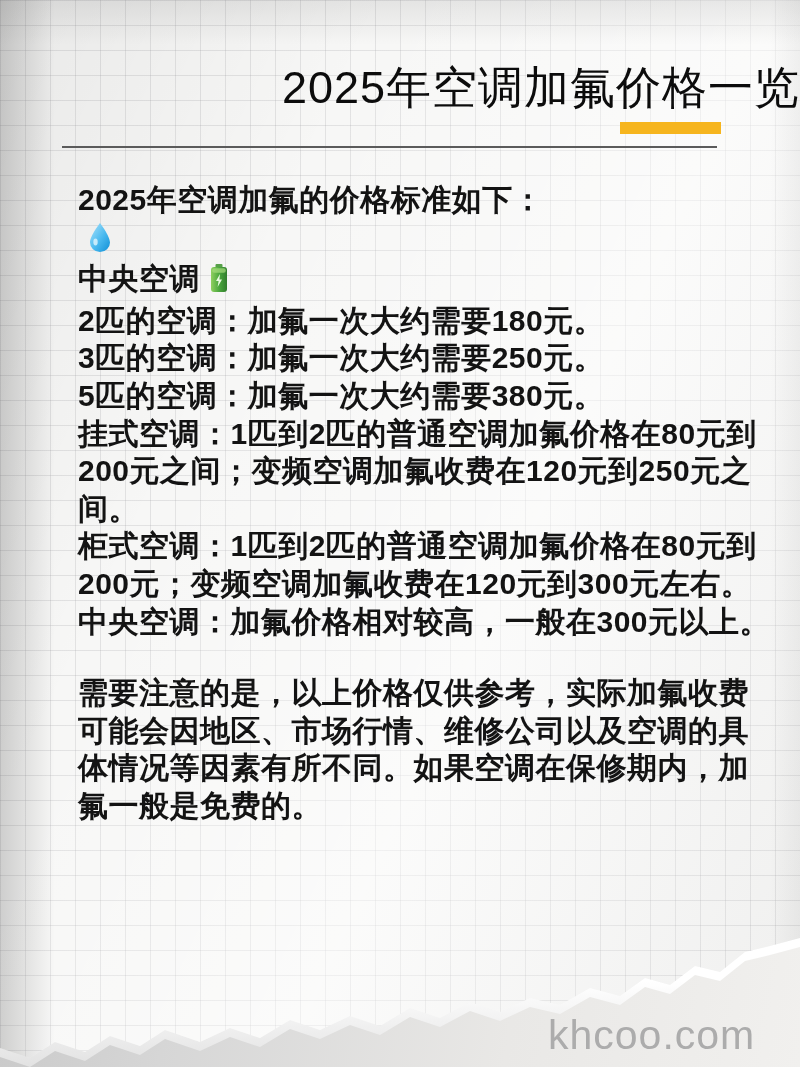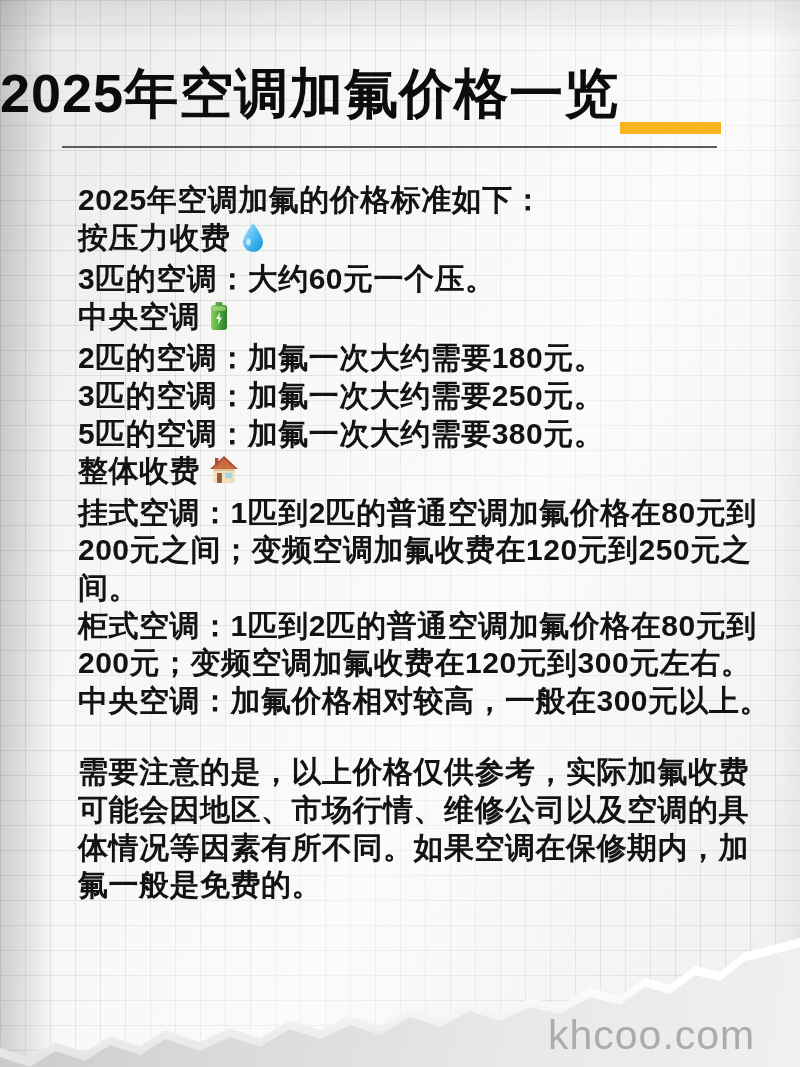--- a/index.html
+++ b/index.html
@@ -41,23 +41,23 @@
     clip-path: polygon(0 0, 800px 0, 800px 938px, 770px 946px, 745px 952px, 720px 972px,
       695px 966px, 670px 985px, 645px 978px, 620px 996px, 590px 988px, 560px 1005px,
       530px 998px, 500px 1012px, 470px 1002px, 440px 1018px, 410px 1008px, 380px 1026px,
       350px 1016px, 320px 1030px, 290px 1020px, 260px 1038px, 230px 1028px, 200px 1042px,
       165px 1030px, 140px 1046px, 110px 1036px, 85px 1052px, 55px 1042px, 30px 1058px, 0 1048px);
     z-index: 3;
   }
   .title {
     position: absolute;
     left: 0; right: 0; top: 58px;
-    text-align: left;
-    font-size: 54px;
-    font-weight: 700;
+    text-align: right;
+    font-size: 45px;
+    font-weight: 400;
     letter-spacing: 1px;
     color: #0c0c0c;
     z-index: 2;
   }
   .title-underline {
     position: absolute;
     left: 620px; top: 122px;
     width: 101px; height: 12px;
     background: #f6b51e;
     z-index: 1;
@@ -104,61 +104,51 @@
   <div class="paper">
 
     <div class="title-underline" style="background: rgb(246, 181, 30);"></div>
     <h1 class="title">2025年空调加氟价格一览</h1>
     <div class="title-divider"></div>
 
     <div class="body">
 
       <p class="line">2025年空调加氟的价格标准如下：</p>
 
-      <p class="line heading"><span>按压力收费</span><span class="icon"><svg width="26" height="30" viewBox="0 0 26 30">
+      <p class="line heading"><span class="icon"><svg width="26" height="30" viewBox="0 0 26 30">
               <defs>
                 <linearGradient id="dropg" x1="0" y1="0" x2="1" y2="1">
                   <stop offset="0" stop-color="#aee4fb"></stop>
                   <stop offset="0.55" stop-color="#49b9ef"></stop>
                   <stop offset="1" stop-color="#0f8fd6"></stop>
                 </linearGradient>
               </defs>
               <path d="M13 1 C13 1 3 14 3 20.5 A10 9.5 0 0 0 23 20.5 C23 14 13 1 13 1 Z" fill="url(#dropg)"></path>
               <ellipse cx="8.5" cy="20" rx="2.2" ry="3.4" fill="#d9f2fd" opacity="0.85"></ellipse>
             </svg></span></p>
 
-      <p class="line">3匹的空调：大约60元一个压。</p>
 
       <p class="line heading"><span>中央空调</span><span class="icon"><svg width="20" height="30" viewBox="0 0 20 30">
               <defs>
                 <linearGradient id="batg" x1="0" y1="0" x2="1" y2="0">
                   <stop offset="0" stop-color="#8fd060"></stop>
                   <stop offset="0.5" stop-color="#4ca83e"></stop>
                   <stop offset="1" stop-color="#2f7d2c"></stop>
                 </linearGradient>
               </defs>
               <rect x="6.5" y="1" width="7" height="4" rx="1" fill="#57a049"></rect>
               <rect x="2" y="4" width="16" height="25" rx="3" fill="url(#batg)"></rect>
               <rect x="3.2" y="5.2" width="13.6" height="4.5" rx="2" fill="#a7dd7d" opacity="0.7"></rect>
               <polygon points="11,11 7,18 9.6,18 8.6,24 13,16.5 10.4,16.5" fill="#eafbe0"></polygon>
             </svg></span></p>
 
       <p class="line">2匹的空调：加氟一次大约需要180元。</p>
       <p class="line">3匹的空调：加氟一次大约需要250元。</p>
       <p class="line">5匹的空调：加氟一次大约需要380元。</p>
 
-      <p class="line heading"><span>整体收费</span><span class="icon"><svg width="30" height="30" viewBox="0 0 30 30">
-              <rect x="6" y="3" width="3.5" height="7" fill="#b5492f"></rect>
-              <polygon points="15,1 29,14 1,14" fill="#a8502f"></polygon>
-              <polygon points="15,3.5 26.5,14 3.5,14" fill="#c96a43"></polygon>
-              <rect x="4.5" y="14" width="21" height="14" fill="#f3dfbd"></rect>
-              <rect x="4.5" y="14" width="21" height="2" fill="#d9bf97"></rect>
-              <rect x="8" y="18" width="5" height="10" rx="0.8" fill="#95603a"></rect>
-              <rect x="16" y="17.5" width="7" height="6" rx="0.8" fill="#9ed4ea" stroke="#e8d9bd" stroke-width="1"></rect>
-            </svg></span></p>
 
       <p class="line">挂式空调：1匹到2匹的普通空调加氟价格在80元到200元之间；变频空调加氟收费在120元到250元之间。</p>
       <p class="line">柜式空调：1匹到2匹的普通空调加氟价格在80元到200元；变频空调加氟收费在120元到300元左右。</p>
       <p class="line">中央空调：加氟价格相对较高，一般在300元以上。</p>
 
       <p class="note">需要注意的是，以上价格仅供参考，实际加氟收费可能会因地区、市场行情、维修公司以及空调的具体情况等因素有所不同。如果空调在保修期内，加氟一般是免费的。</p>
 
     </div>
   </div>
 

